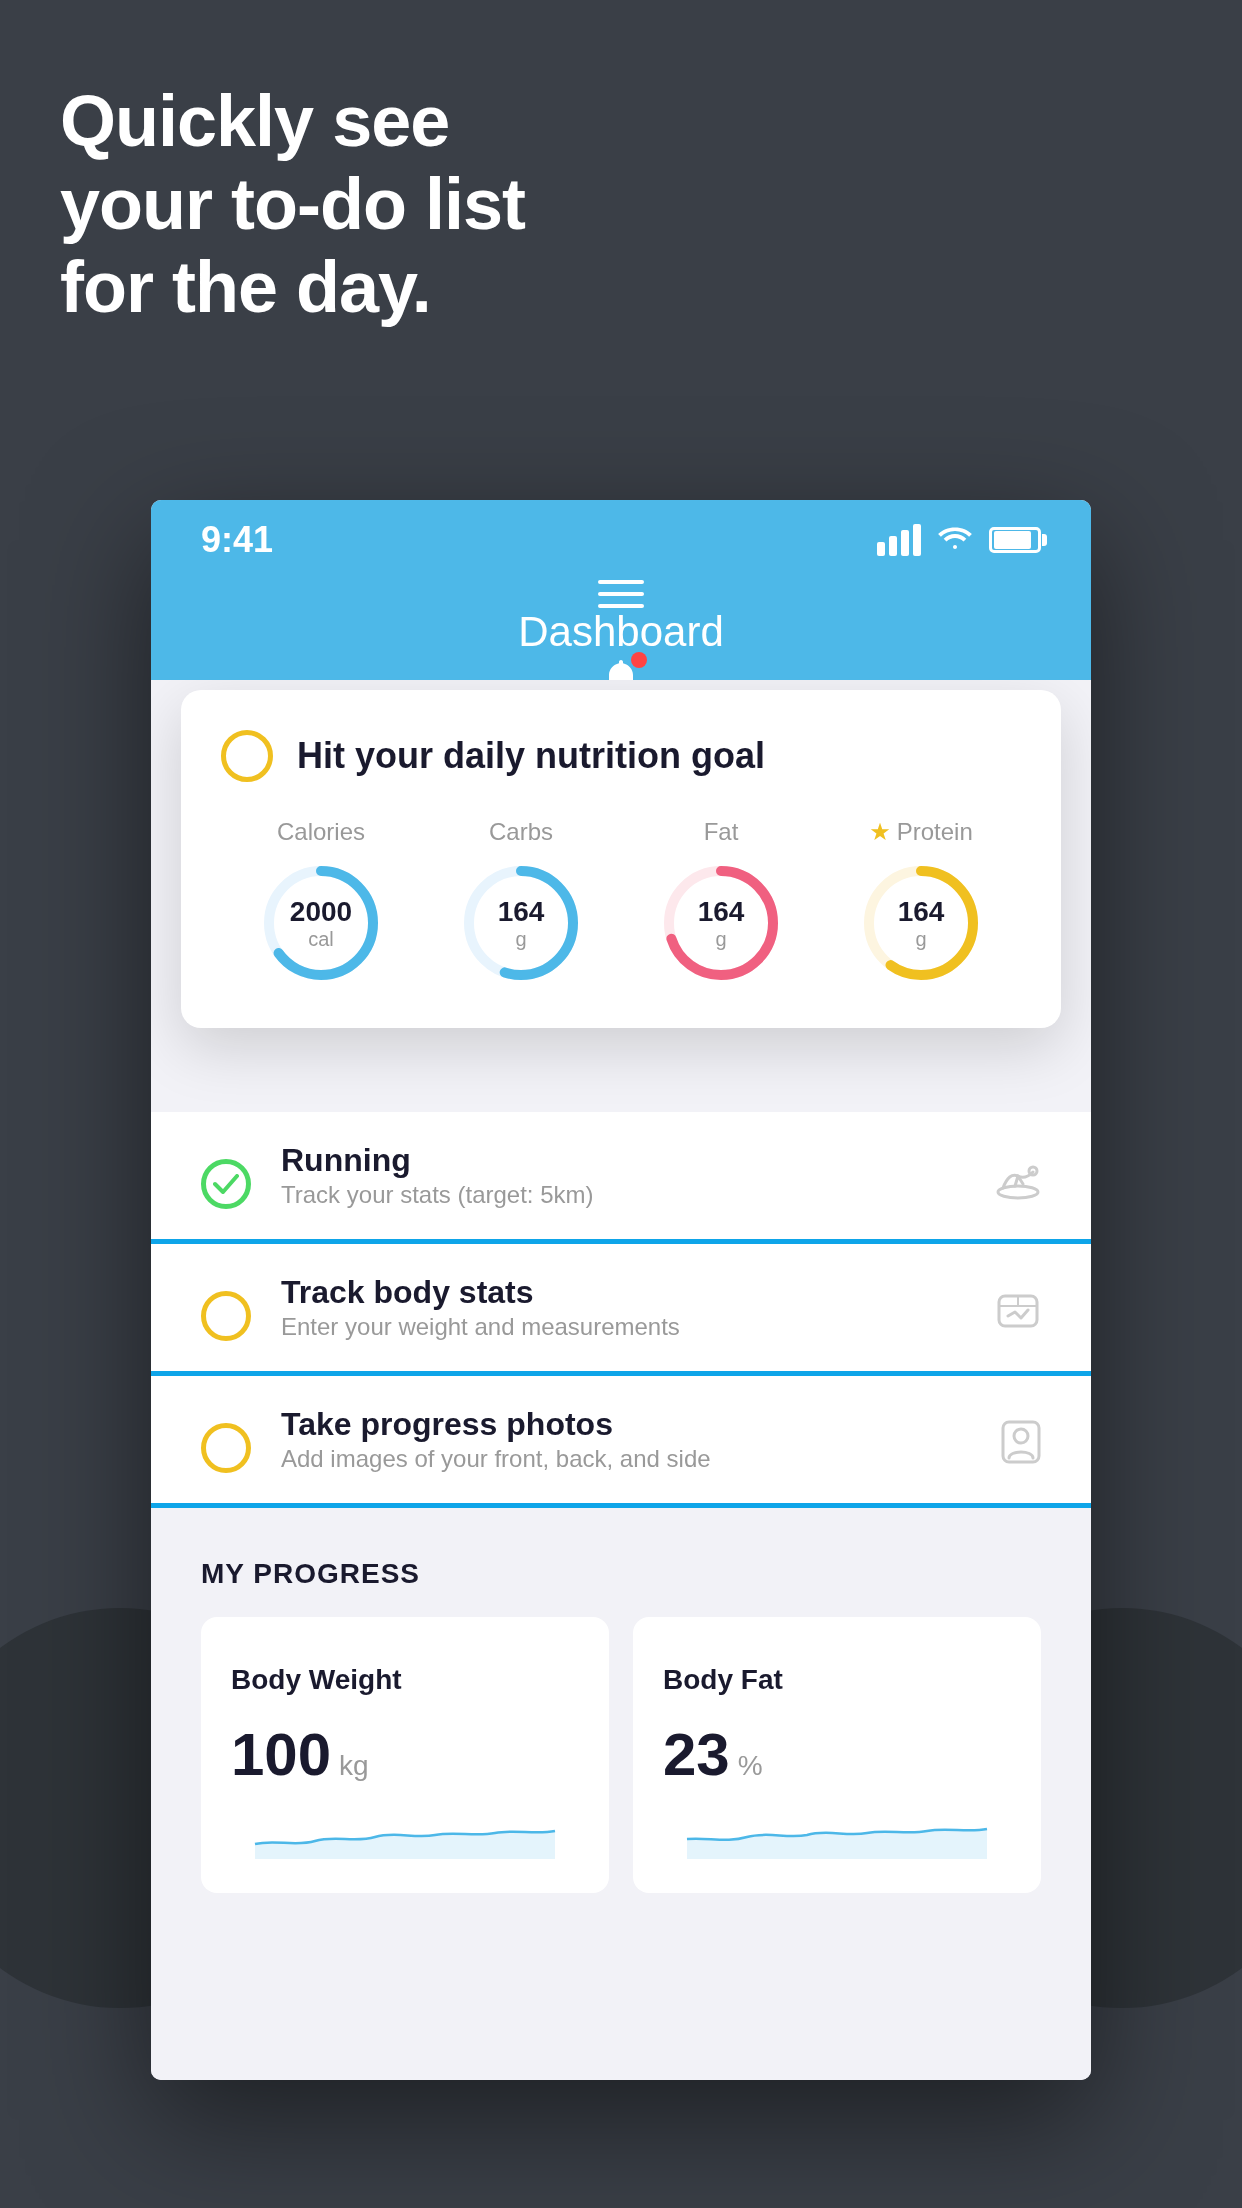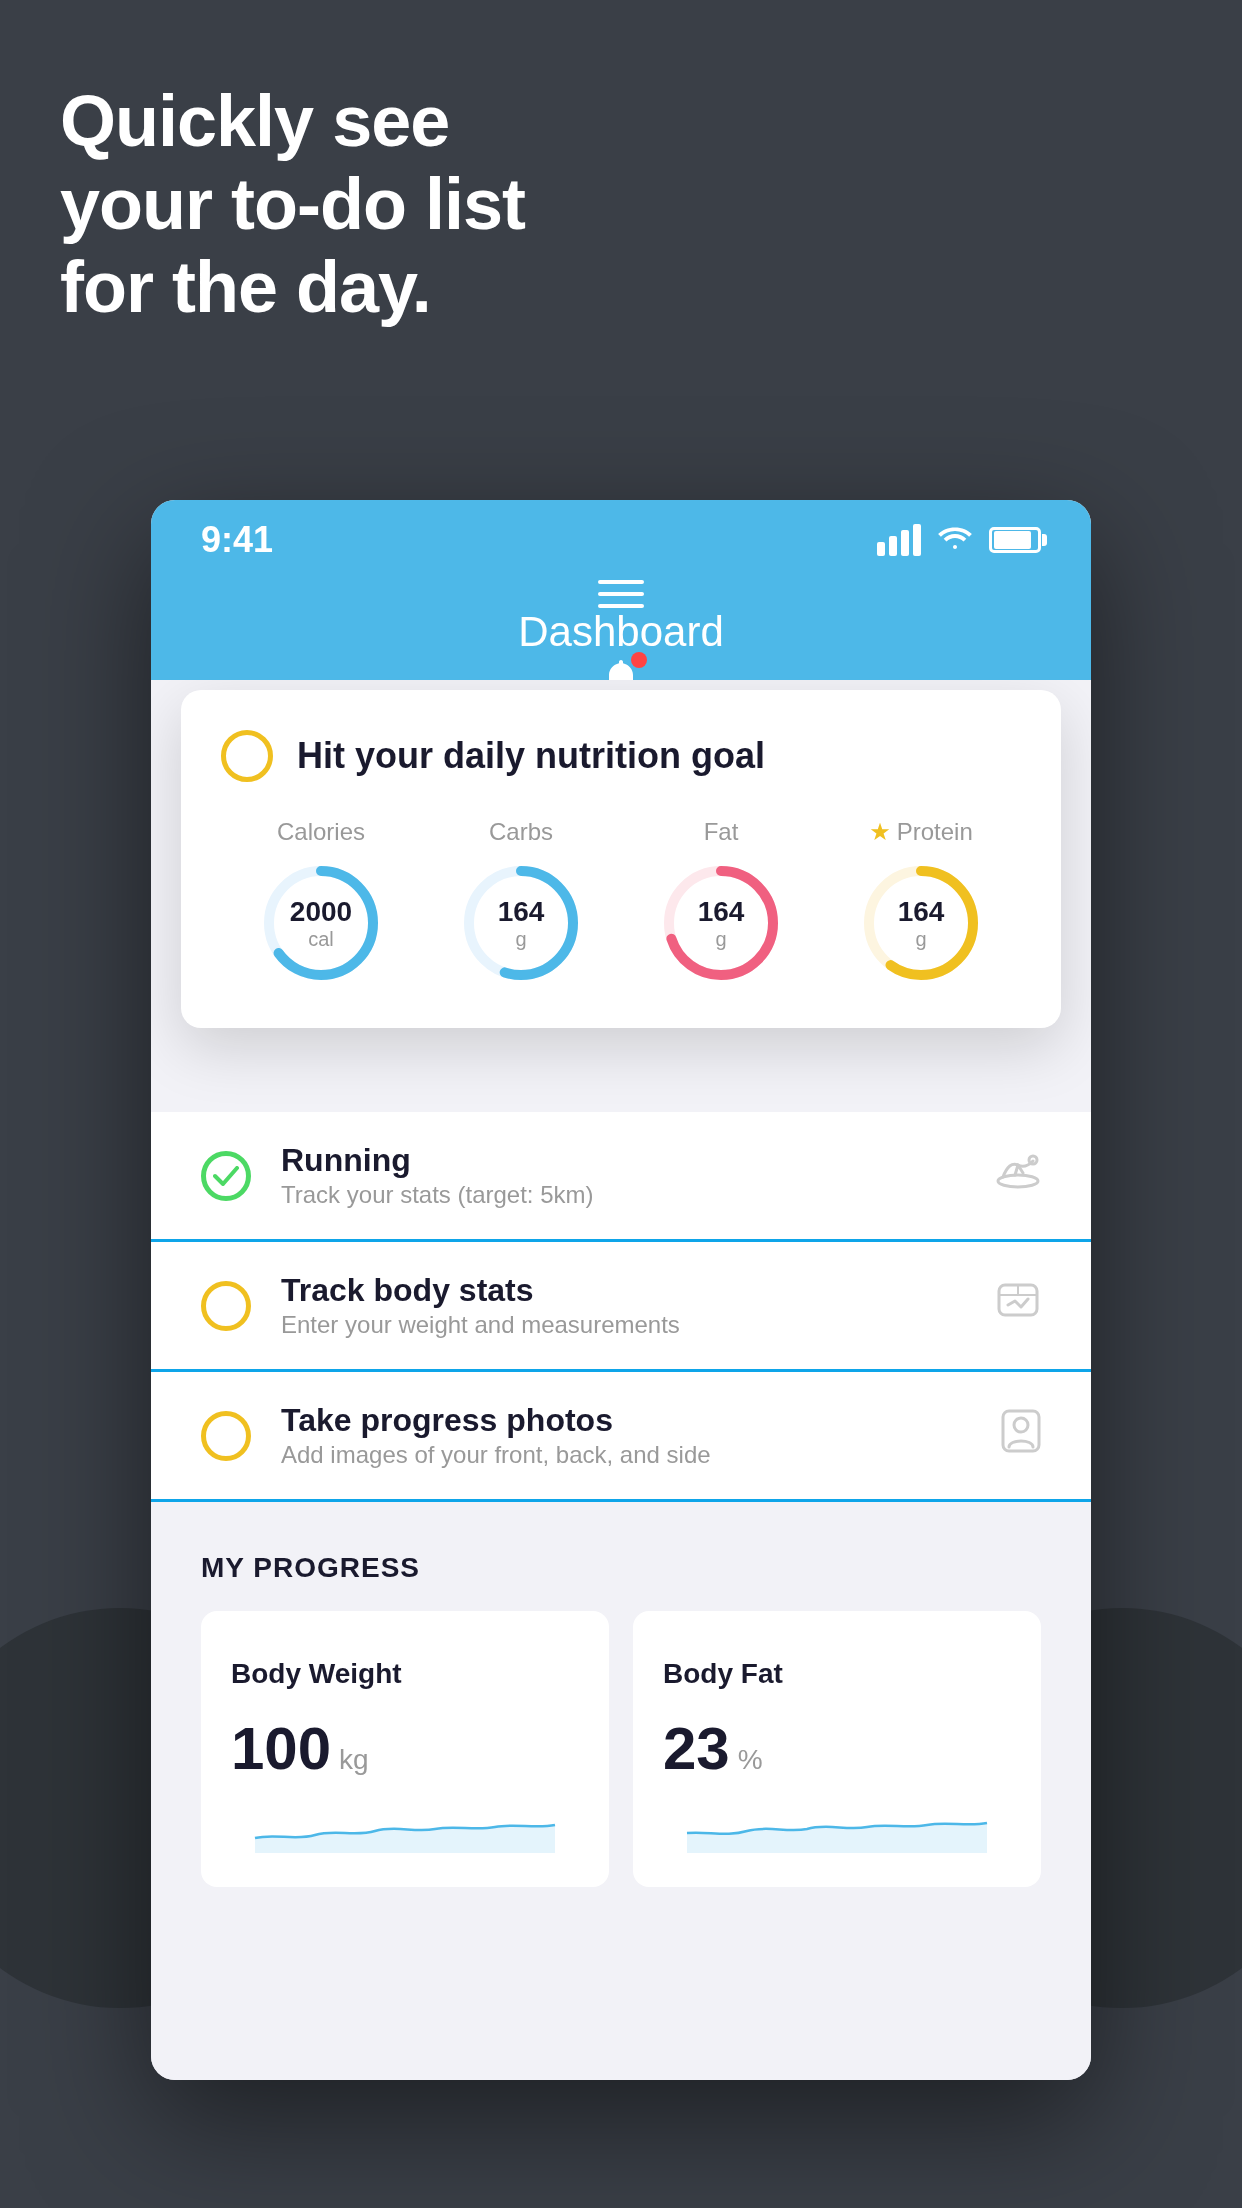--- a/index.html
+++ b/index.html
@@ -25,21 +25,21 @@
 
     
     .phone {
       position: absolute;
       top: 500px;
       left: 50%;
       transform: translateX(-50%);
       width: 940px;
       height: 1580px;
       background: #f2f2f7;
-      border-radius: 24px;
+      border-radius: 10px;
       overflow: hidden;
       box-shadow: 0 40px 120px rgba(0,0,0,0.5);
     }
 
     
     .status-bar {
       background: #4db8e8;
       height: 80px;
       display: flex;
       align-items: center;
@@ -240,23 +240,23 @@
       color: #999;
     }
 
     
     .todo-list {
       margin-top: 340px;
       background: white;
     }
     .todo-item {
       display: flex;
-      align-items: center;
+      align-items: flex-end;
       padding: 30px 50px;
-      border-bottom: 3px solid #0ea5e9;
+      border-bottom: 5px solid #0ea5e9;
       gap: 30px;
       position: relative;
     }
     .todo-radio-green {
       width: 50px;
       height: 50px;
       border-radius: 50%;
       border: 5px solid #4cd964;
       flex-shrink: 0;
       background: transparent;

